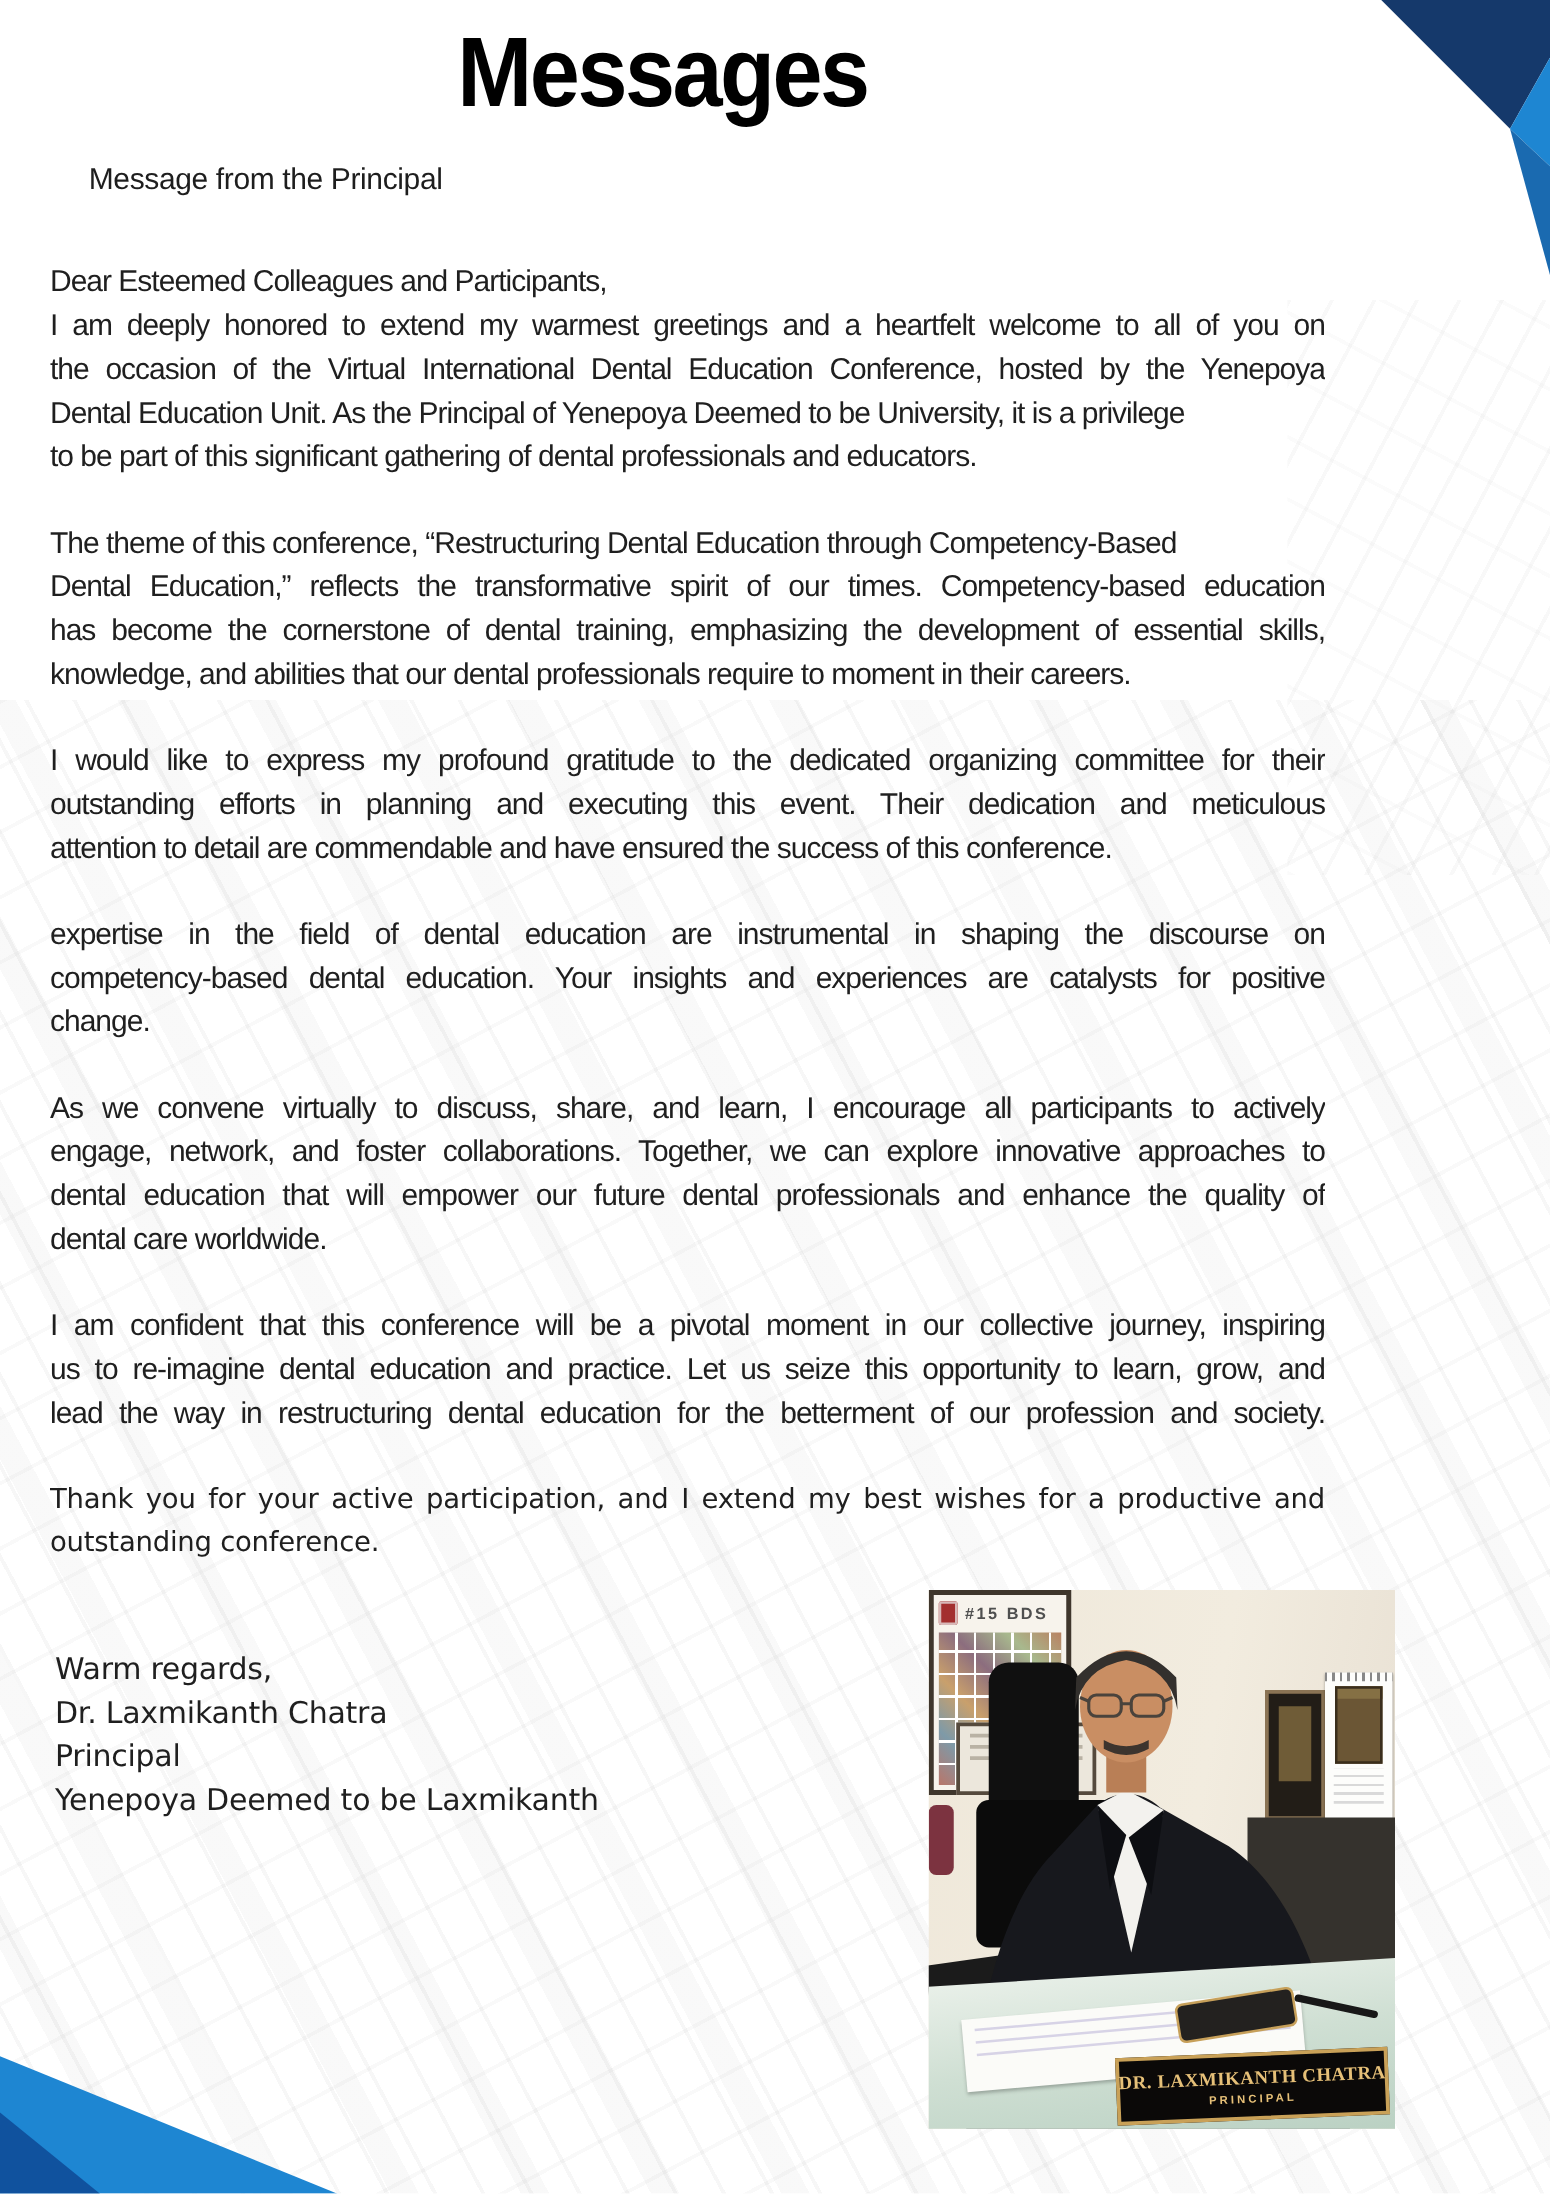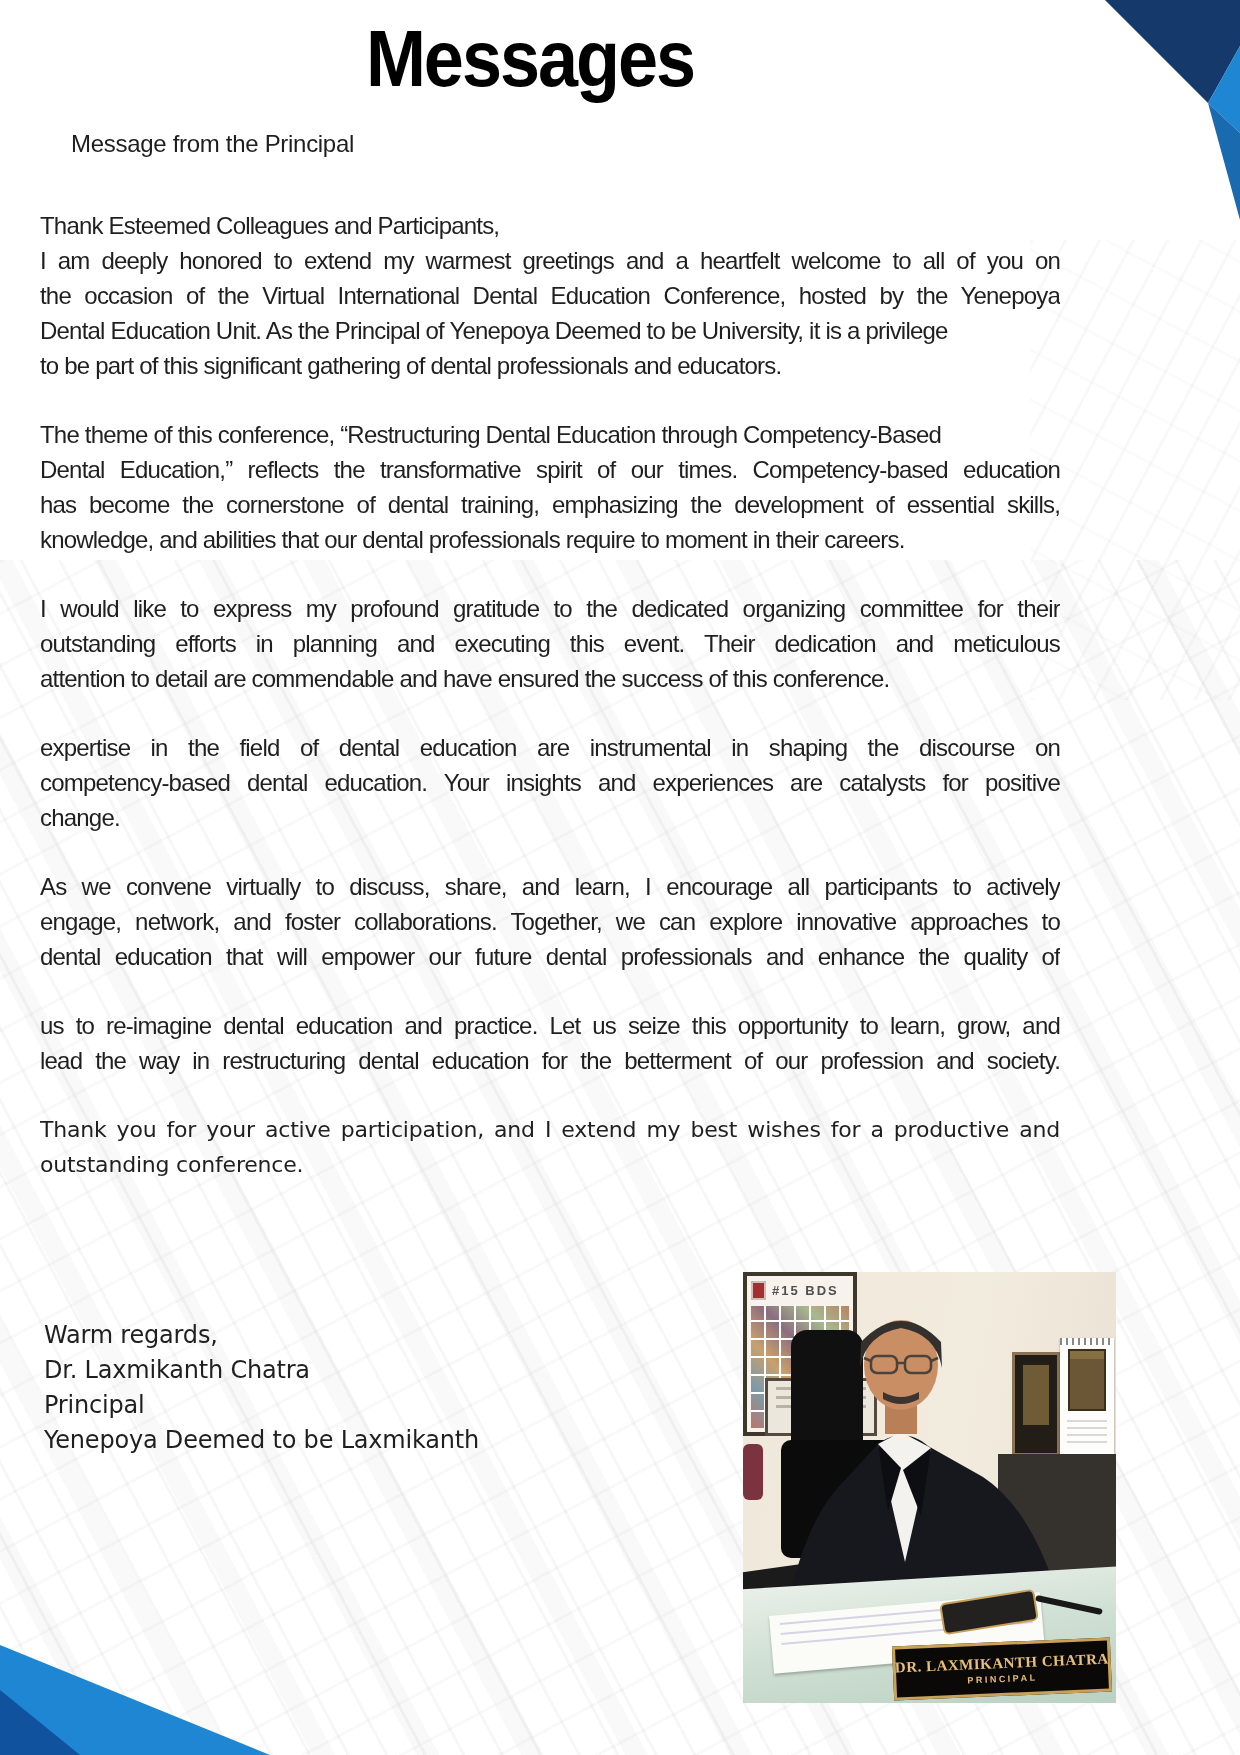--- a/index.html
+++ b/index.html
@@ -99,21 +99,21 @@
   <svg class="corner bl" width="280" height="115" viewBox="0 0 280 115">
     <polygon points="0,5 270,115 0,115" fill="#1E86D2"></polygon>
     <polygon points="0,50 80,115 0,115" fill="#10529E"></polygon>
   </svg>
 
   <h1 class="title">Messages</h1>
   <div class="subtitle">Message from the Principal</div>
 
   <div class="body">
       <p class="para cond">
-        <span class="line">Thank Esteemed Colleagues and Participants,</span>
+        <span class="line">Dear Esteemed Colleagues and Participants,</span>
         <span class="line jline">I am deeply honored to extend my warmest greetings and a heartfelt welcome to all of you on</span>
         <span class="line jline">the occasion of the Virtual International Dental Education Conference, hosted by the Yenepoya</span>
         <span class="line">Dental Education Unit. As the Principal of Yenepoya Deemed to be University, it is a privilege</span>
         <span class="line">to be part of this significant gathering of dental professionals and educators.</span>
       </p>
       <p class="para cond">
         <span class="line">The theme of this conference, “Restructuring Dental Education through Competency-Based</span>
         <span class="line jline">Dental Education,” reflects the transformative spirit of our times. Competency-based education</span>
         <span class="line jline">has become the cornerstone of dental training, emphasizing the development of essential skills,</span>
         <span class="line">knowledge, and abilities that our dental professionals require to moment in their careers.</span>
@@ -125,22 +125,24 @@
       </p>
       <p class="para cond">
         <span class="line jline">expertise in the field of dental education are instrumental in shaping the discourse on</span>
         <span class="line jline">competency-based dental education. Your insights and experiences are catalysts for positive</span>
         <span class="line">change.</span>
       </p>
       <p class="para cond">
         <span class="line jline">As we convene virtually to discuss, share, and learn, I encourage all participants to actively</span>
         <span class="line jline">engage, network, and foster collaborations. Together, we can explore innovative approaches to</span>
         <span class="line jline">dental education that will empower our future dental professionals and enhance the quality of</span>
-      </p>
-      <p class="para cond">
+        <span class="line">dental care worldwide.</span>
+      </p>
+      <p class="para cond">
+        <span class="line jline">I am confident that this conference will be a pivotal moment in our collective journey, inspiring</span>
         <span class="line jline">us to re-imagine dental education and practice. Let us seize this opportunity to learn, grow, and</span>
         <span class="line jline">lead the way in restructuring dental education for the betterment of our profession and society.</span>
       </p>
       <p class="para geo">
         <span class="line jline">Thank you for your active participation, and I extend my best wishes for a productive and</span>
         <span class="line">outstanding conference.</span>
       </p>
     </div>
 
   <div class="signature">

